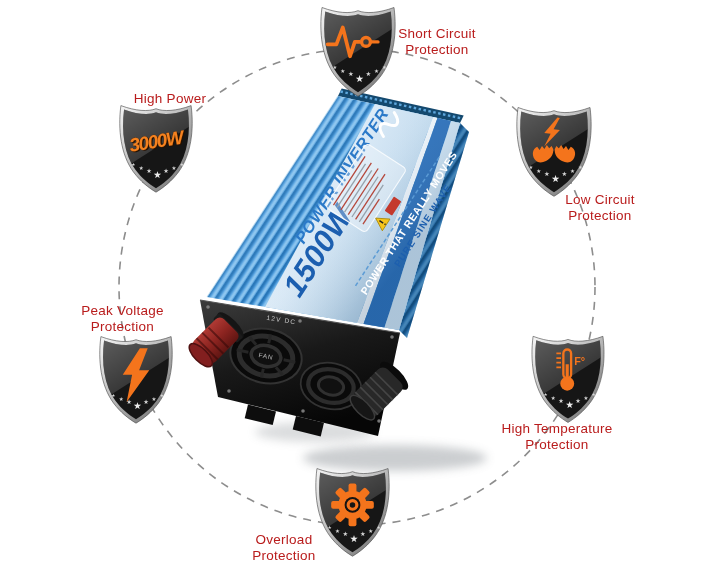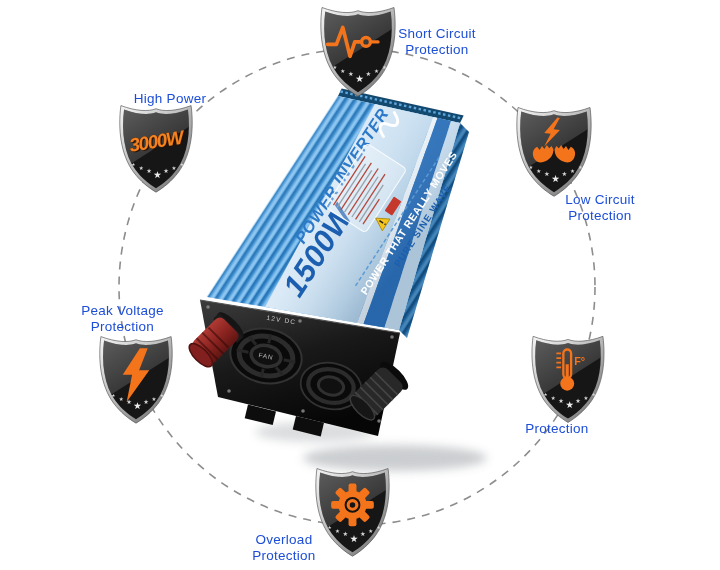--- a/index.html
+++ b/index.html
@@ -1,21 +1,21 @@
 <!DOCTYPE html>
 <html><head>
 <meta charset="utf-8">
 <style>
   html,body{margin:0;padding:0;background:#fff;}
   #stage{position:relative;width:720px;height:570px;background:#ffffff;overflow:hidden;
          font-family:"Liberation Sans",sans-serif;}
   svg{overflow:visible;display:block;}
   .layer{position:absolute;left:0;top:0;}
   .shield{position:absolute;}
-  .flabel{position:absolute;font-size:13.5px;line-height:1.2;color:#1d4ed8;
+  .flabel{position:absolute;font-size:13.5px;line-height:1.2;color:#b91c1c;
           text-align:center;letter-spacing:.25px;}
   .flabel div{white-space:nowrap;}
   svg text{font-family:"Liberation Sans",sans-serif;}
 </style>
 </head>
 <body>
 
 <div id="stage">
 
   <svg width="0" height="0" style="position:absolute" aria-hidden="true">
@@ -265,20 +265,21 @@
   </div>
   <div class="flabel" style="left:550px;top:192px;width:100px">
     <div>Low Circuit</div>
     <div>Protection</div>
   </div>
   <div class="flabel" style="left:75px;top:303px;width:95px">
     <div>Peak Voltage</div>
     <div>Protection</div>
   </div>
   <div class="flabel" style="left:490px;top:421px;width:134px">
+    <div>High Temperature</div>
     <div>Protection</div>
   </div>
   <div class="flabel" style="left:238px;top:532px;width:92px">
     <div>Overload</div>
     <div>Protection</div>
   </div>
 
 </div>
 
 </body></html>

